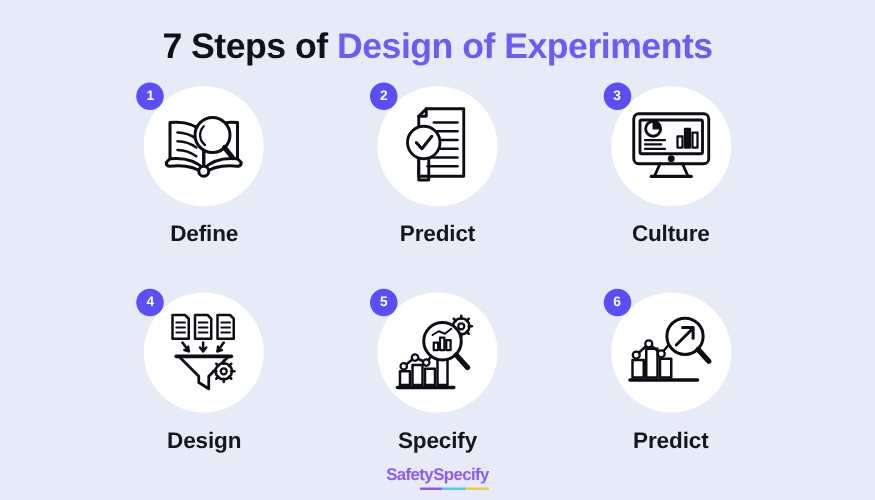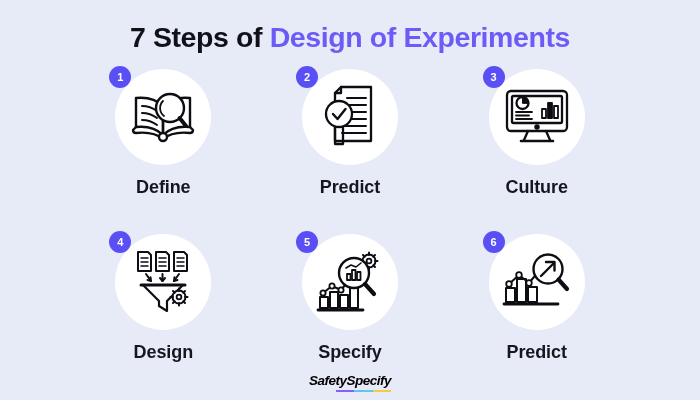--- a/index.html
+++ b/index.html
@@ -112,22 +112,21 @@
     align-items: center;
   }
   .logo {
     position: relative;
     display: inline-block;
     padding-bottom: 3px;
   }
   .logo-text {
     font-size: 13.5px;
     font-weight: bold;
-    font-style: italic;
-    color: #000000;
+    color: #8b5cf6;
     letter-spacing: -0.5px;
     line-height: 1;
   }
   .logo-underline {
     position: absolute;
     left: 33%;
     bottom: 0;
     width: 67%;
     height: 2.5px;
     display: flex;

